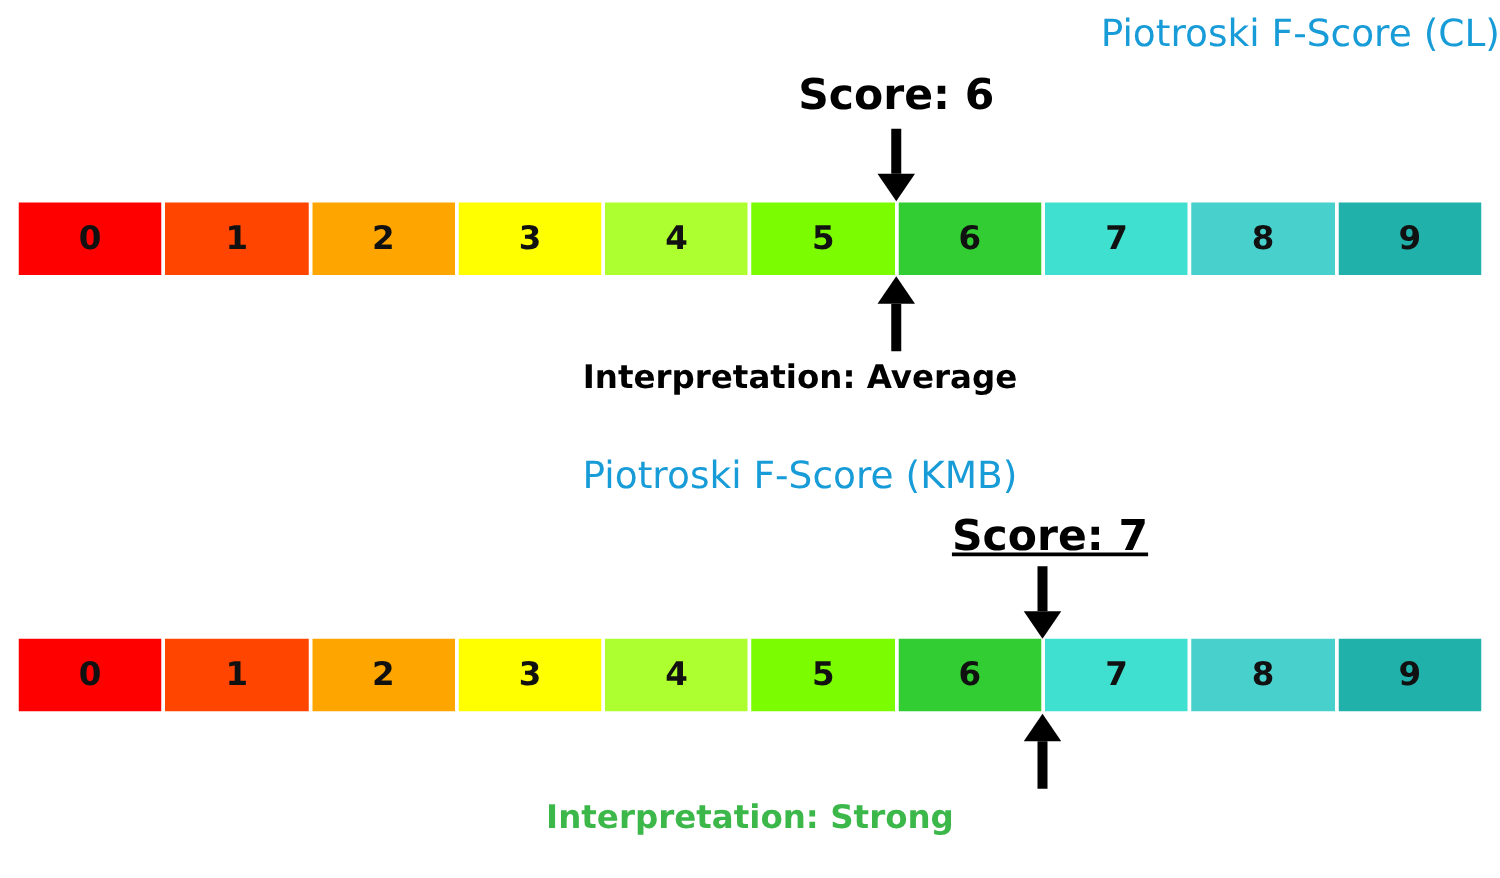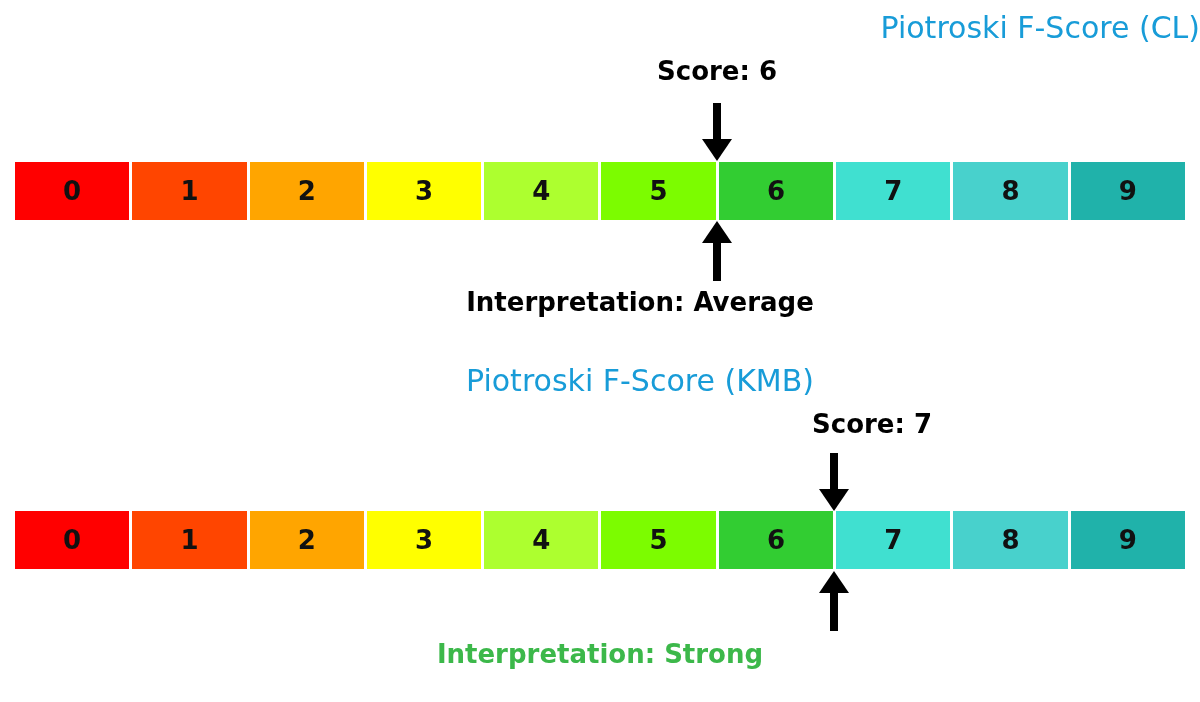--- a/index.html
+++ b/index.html
@@ -11,21 +11,21 @@
     overflow:hidden;
   }
   .title{
     position:absolute;left:0;width:100%;
     text-align:center;
     font-size:30px;font-weight:400;
     white-space:nowrap;
   }
   .score-anchor{
     position:absolute;transform:translateX(-50%);
-    font-size:26px;font-weight:bold;color:#000;
+    font-size:34px;font-weight:bold;color:#000;
     white-space:nowrap;
   }
   .bar{
     position:absolute;left:15px;width:1170px;height:58px;
     display:flex;gap:3px;
   }
   .seg{
     flex:1;
     display:flex;align-items:center;justify-content:center;
     font-size:26px;font-weight:bold;color:#111;
@@ -111,21 +111,21 @@
       </div>
     <div class="arrow up" style="left: 717px;">
       <div class="head-up"></div>
       <div class="shaft"></div>
     </div>
     <div class="interp" style="color: rgb(0, 0, 0);">Interpretation: Average</div>
   </div>
 
   <div class="chart c1">
     <div class="title" style="color: rgb(24, 156, 216); padding-left: 40px;">Piotroski F-Score (KMB)</div>
-    <div class="score-anchor" style="left: 872px;">Score: 7</div>
+    <div class="score-anchor" style="left: 840px; text-decoration: underline;">Score: 7</div>
     <div class="arrow down" style="left: 834px;">
       <div class="shaft"></div>
       <div class="head-down"></div>
     </div>
     <div class="bar">
         <div class="seg" style="background: rgb(255, 0, 0);">
           <span>0</span>
         </div>
         <div class="seg" style="background: rgb(255, 69, 0);">
           <span>1</span>

